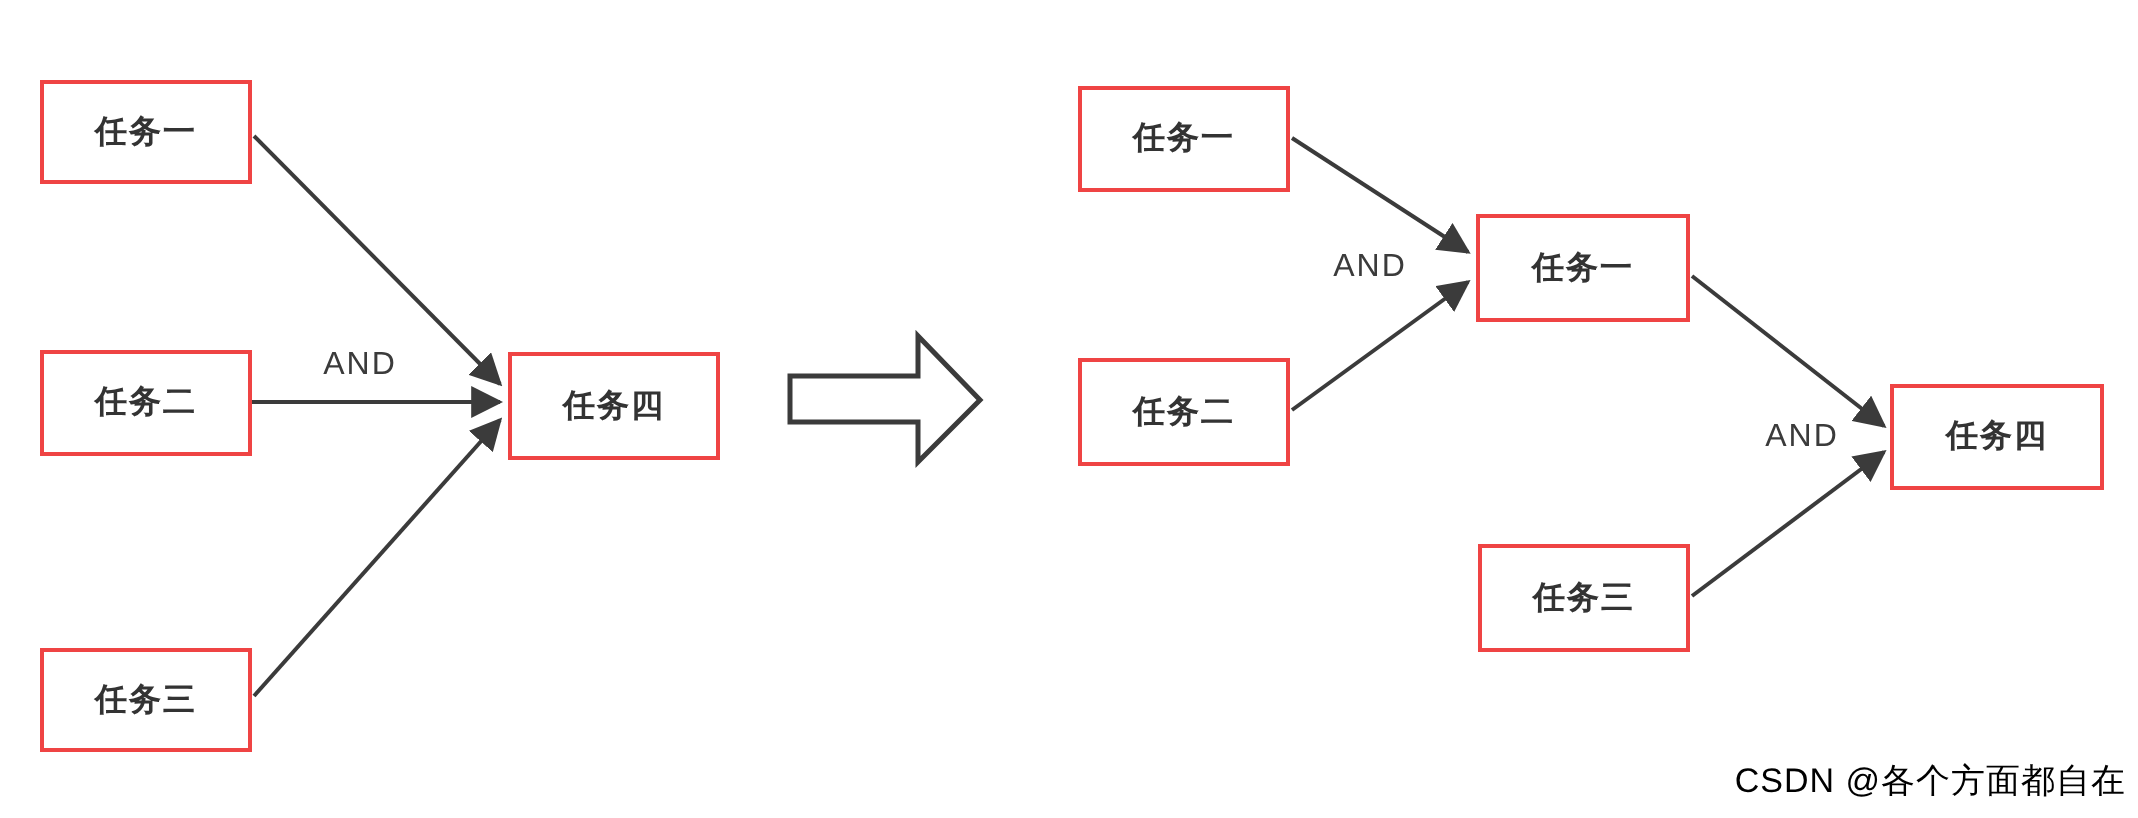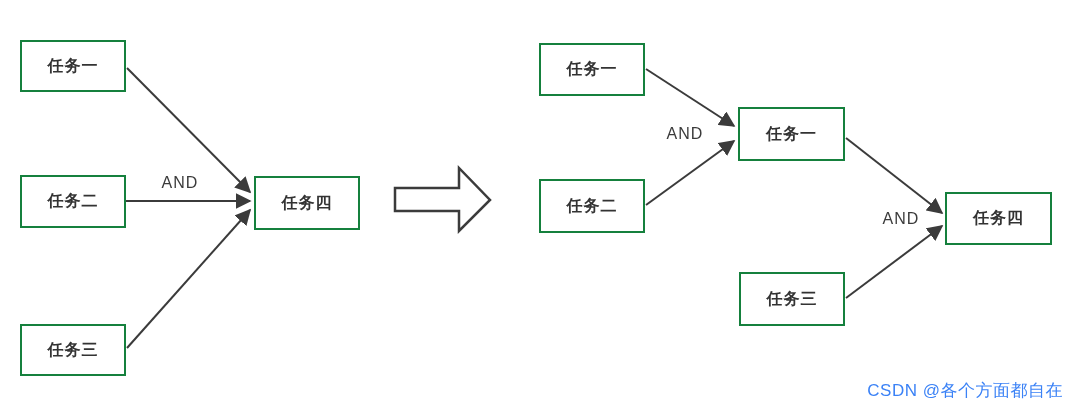--- a/index.html
+++ b/index.html
@@ -17,21 +17,21 @@
   .edges {
     position: absolute;
     left: 0; top: 0;
     width: 1069px; height: 409px;
     pointer-events: none;
   }
 
   .node {
     position: absolute;
     background: #ffffff;
-    border: 2px solid #15803d;
+    border: 2px solid #ef4444;
     display: flex;
     align-items: center;
     justify-content: center;
     font-size: 16px;
     font-weight: bold;
     color: #333333;
     letter-spacing: 1px;
   }
 
   
@@ -58,21 +58,21 @@
   }
   .g-left   { left: 150px; top: 174px; }
   .g-right1 { left: 655px; top: 125px; }
   .g-right2 { left: 871px; top: 210px; }
 
   .watermark {
     position: absolute;
     right: 6px;
     bottom: 7px;
     font-size: 17px;
-    color: #3b82f6;
+    color: #000000;
     letter-spacing: 0.5px;
     margin-left: 32px;
   }
 </style>
 </head>
 <body>
 
 <div class="canvas">
 
   <svg class="edges" width="1069" height="409" viewBox="0 0 1069 409" xmlns="http://www.w3.org/2000/svg">

